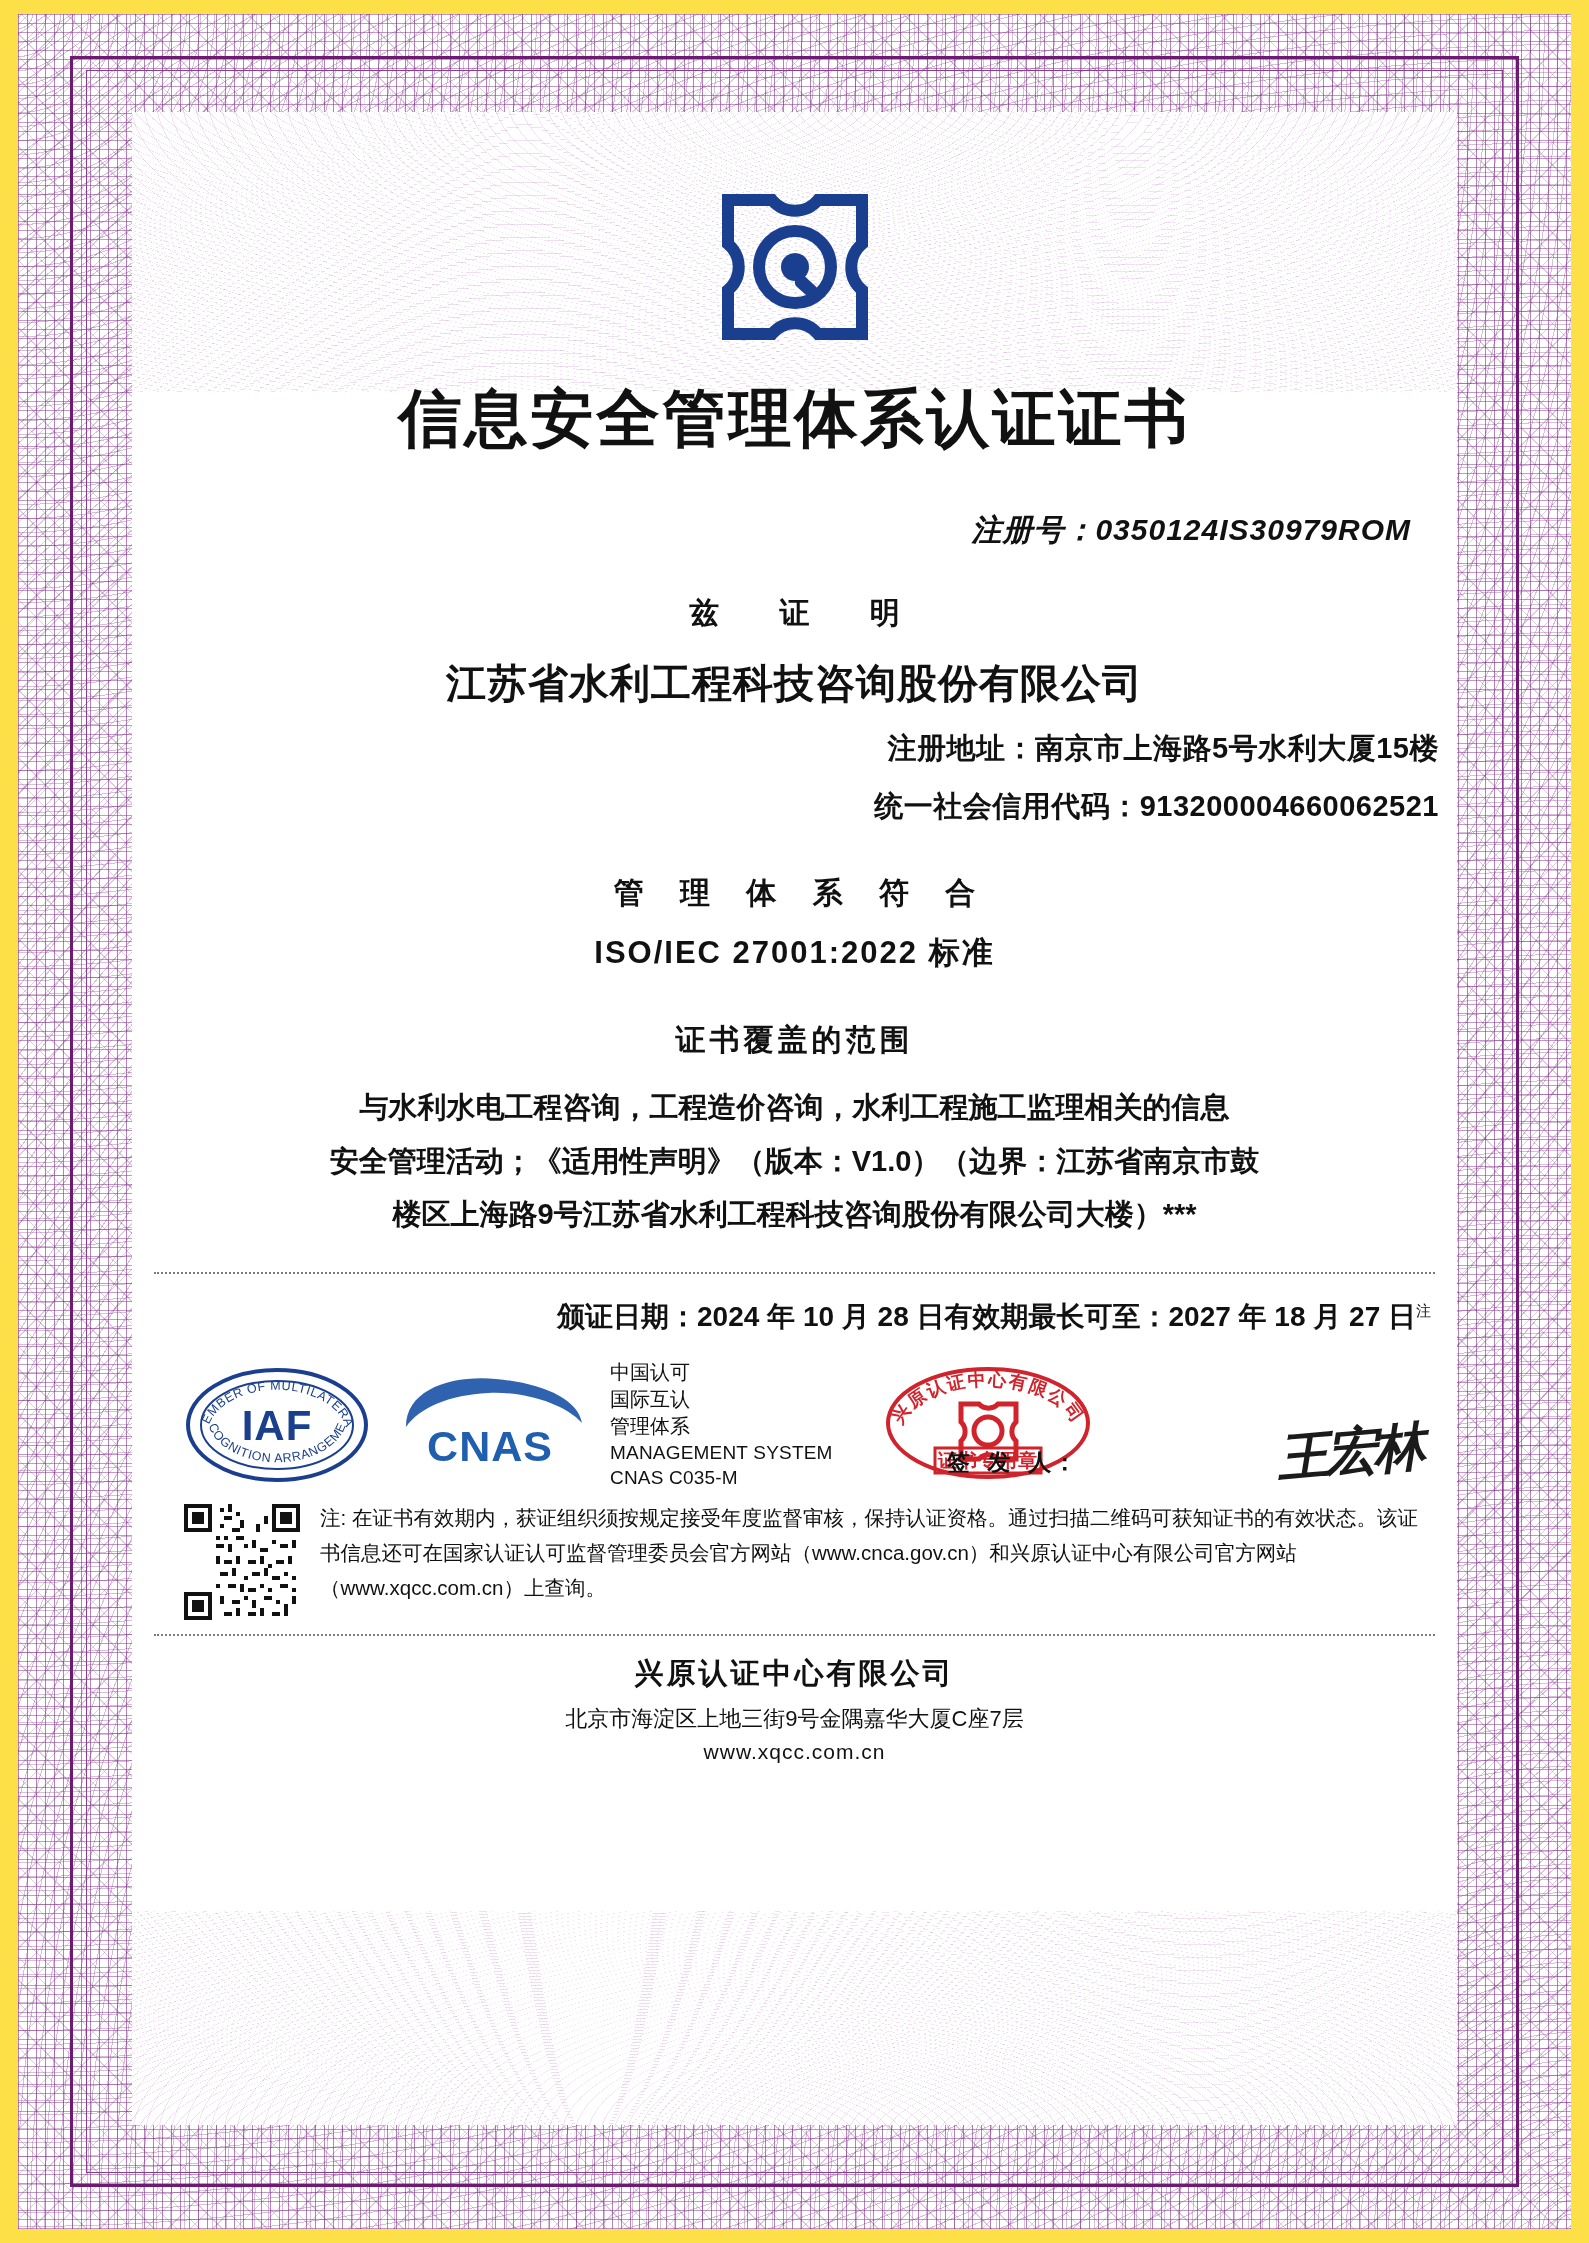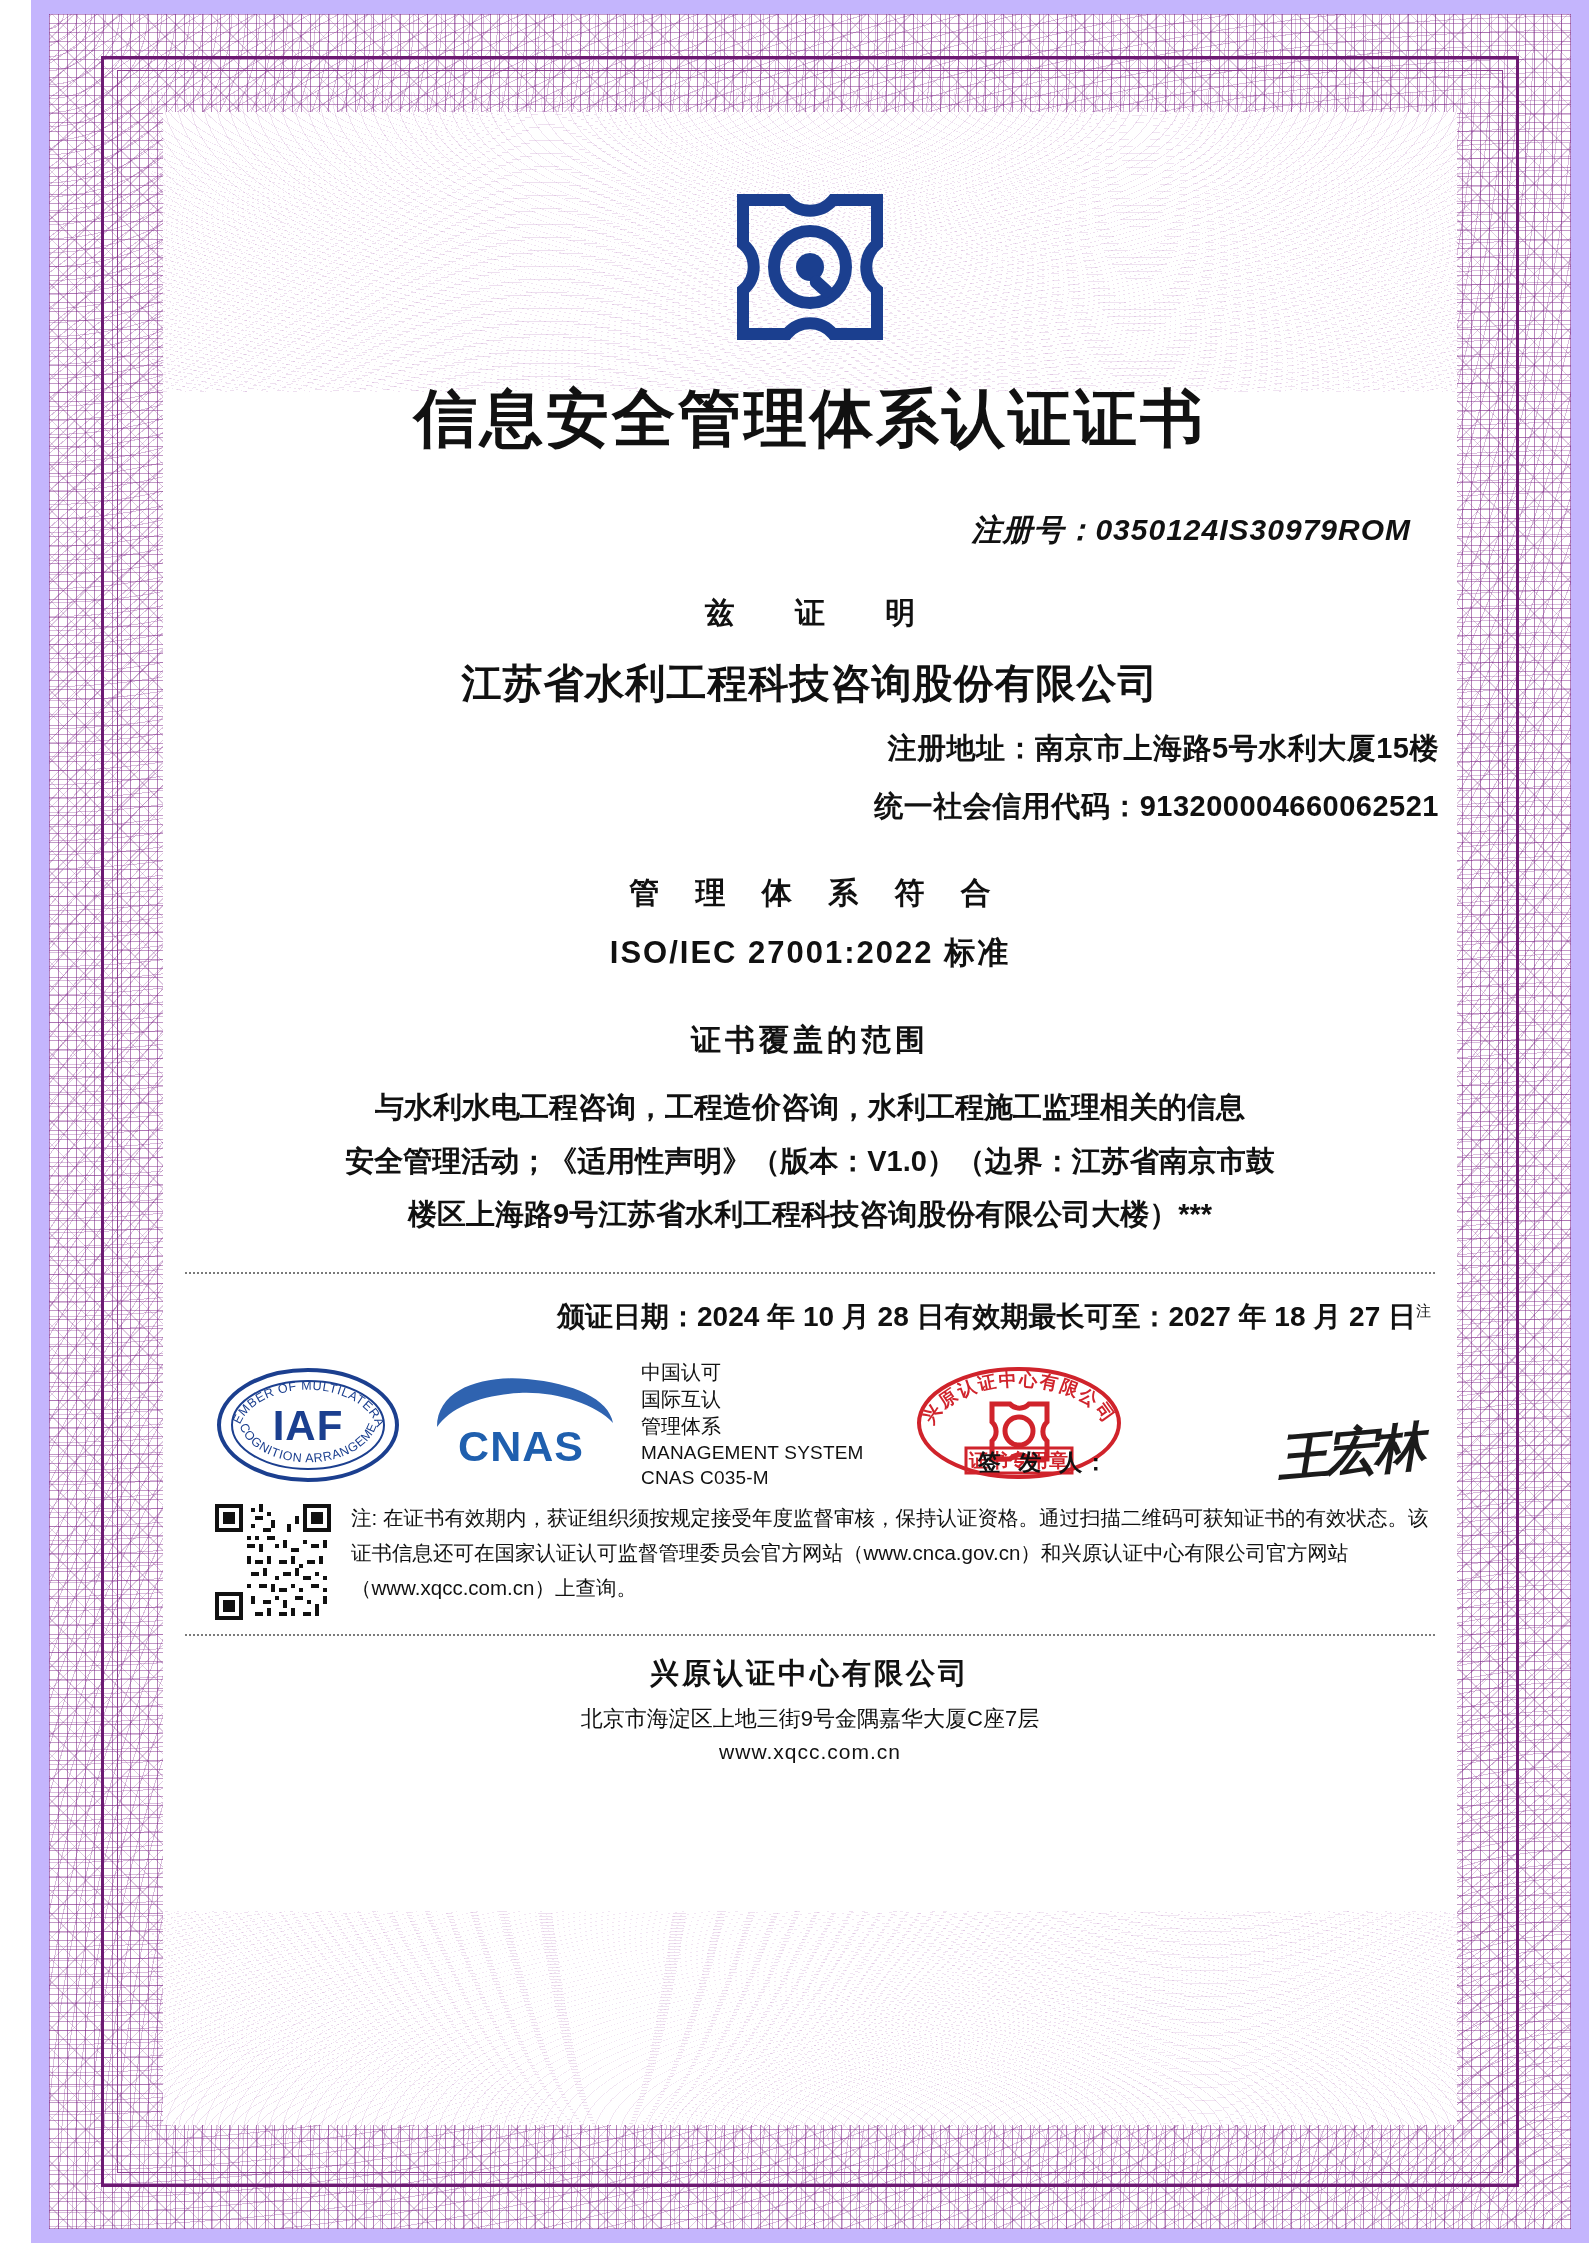--- a/index.html
+++ b/index.html
@@ -12,22 +12,21 @@
     height: 2243px;
     font-family: "Liberation Sans", sans-serif;
     position: relative;
     overflow: hidden;
   }
 
   
   .cert-page {
     position: absolute;
     inset: 0;
-    background: #c4b5fd;
-    margin-left: 31px;
+    background: #fde047;
   }
   .guilloche-outer {
     position: absolute;
     left: 18px; top: 14px; right: 18px; bottom: 14px;
     background:
       repeating-linear-gradient(90deg, rgba(120,30,130,0.55) 0 1px, rgba(255,255,255,0) 1px 9px),
       repeating-linear-gradient(0deg, rgba(120,30,130,0.45) 0 1px, rgba(255,255,255,0) 1px 9px),
       repeating-radial-gradient(circle at 0 0, rgba(130,40,140,0.30) 0 1px, rgba(255,255,255,0) 1px 14px),
       repeating-radial-gradient(circle at 100% 100%, rgba(130,40,140,0.30) 0 1px, rgba(255,255,255,0) 1px 14px),
       #ffffff;

